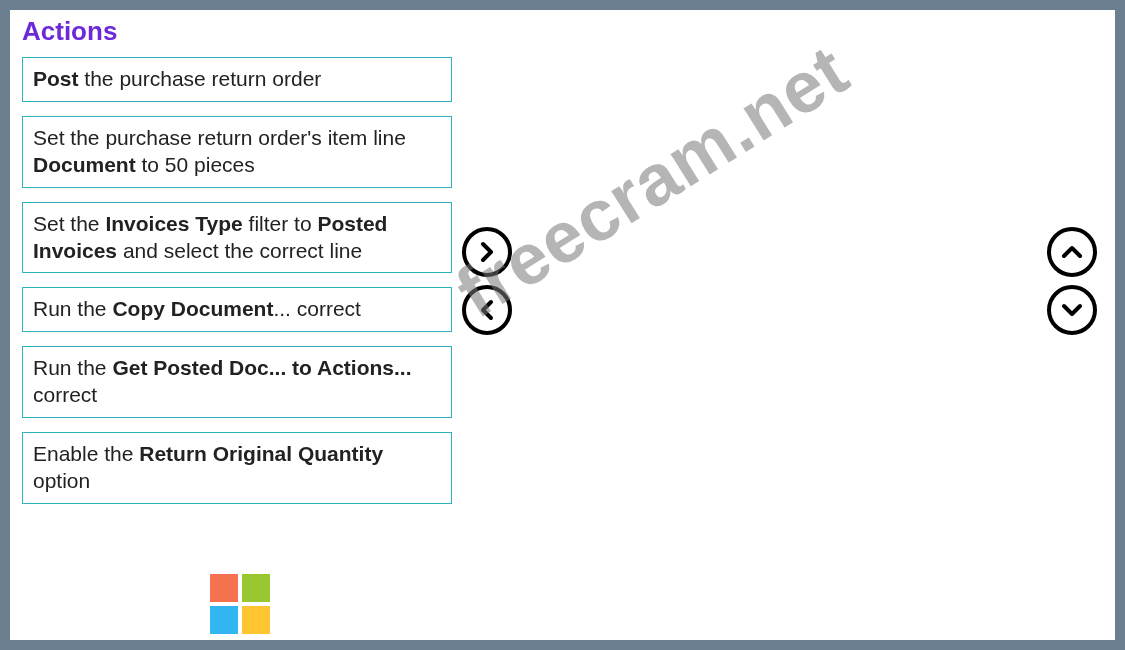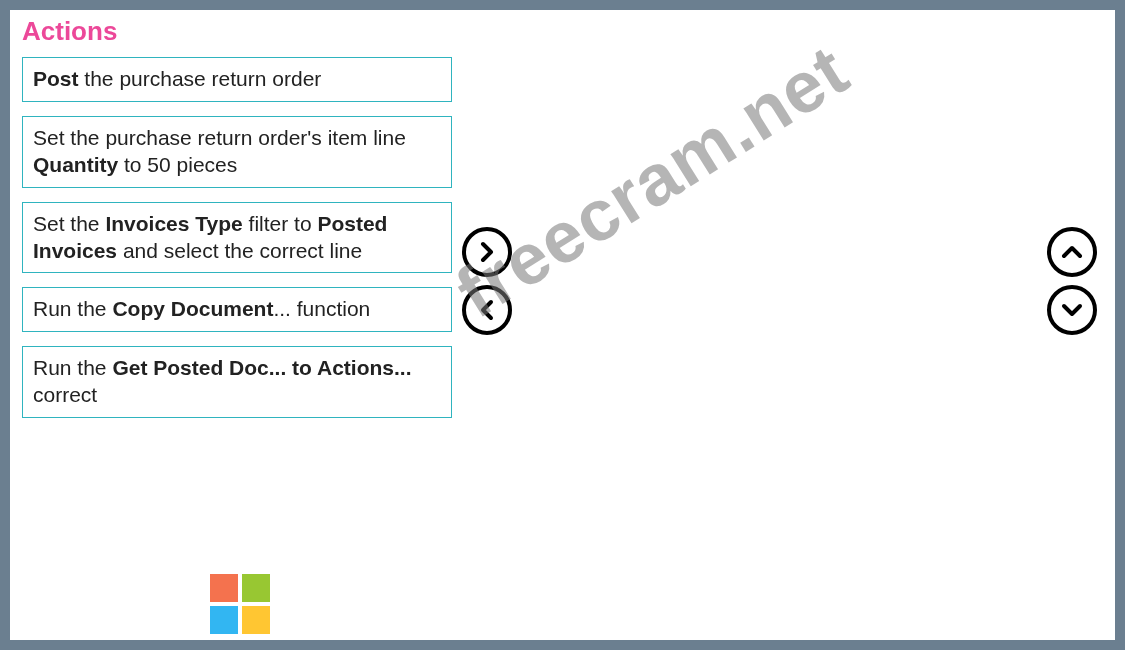--- a/index.html
+++ b/index.html
@@ -18,21 +18,21 @@
     background: #fff;
     position: relative;
   }
   .headings {
     display: flex;
     padding: 6px 12px 10px 12px;
   }
   .heading {
     font-weight: 700;
     font-size: 26px;
-    color: #ec4899;
+    color: #6d28d9;
   }
   .heading.actions { width: 470px; }
   .heading.answer { flex: 1; padding-left: 22px; }
   .content-area {
     display: flex;
     flex-direction: row;
     align-items: flex-start;
     padding-left: 12px;
   }
   .actions-col {
@@ -127,24 +127,25 @@
 <div class="outer-frame">
 
   <div class="headings">
     <div class="heading actions">Actions</div>
   </div>
 
   <div class="content-area">
 
     <div class="actions-col" id="actions-col">
         <div class="action-item"><b>Post</b><span> the purchase return order</span></div>
-        <div class="action-item"><span>Set the purchase return order's item line </span><b>Quantity</b><span> to 50 pieces</span></div>
+        <div class="action-item"><span>Set the purchase return order's item line </span><b>Document</b><span> to 50 pieces</span></div>
         <div class="action-item"><span>Set the </span><b>Invoices Type</b><span> filter to </span><b>Posted Invoices</b><span> and select the correct line</span></div>
-        <div class="action-item"><span>Run the </span><b>Copy Document</b><span>... function</span></div>
+        <div class="action-item"><span>Run the </span><b>Copy Document</b><span>... correct</span></div>
         <div class="action-item"><span>Run the </span><b>Get Posted Doc... to Actions...</b><span> correct</span></div>
+        <div class="action-item"><span>Enable the </span><b>Return Original Quantity</b><span> option</span></div>
       </div>
 
     <div class="center-col">
       <div class="round-btn">
         <svg viewBox="0 0 24 24">
             <path d="M8 4 L16 12 L8 20" stroke="#000" stroke-width="4" fill="none" stroke-linecap="round" stroke-linejoin="round"></path>
           </svg>
       </div>
       <div class="round-btn">
         <svg viewBox="0 0 24 24">

